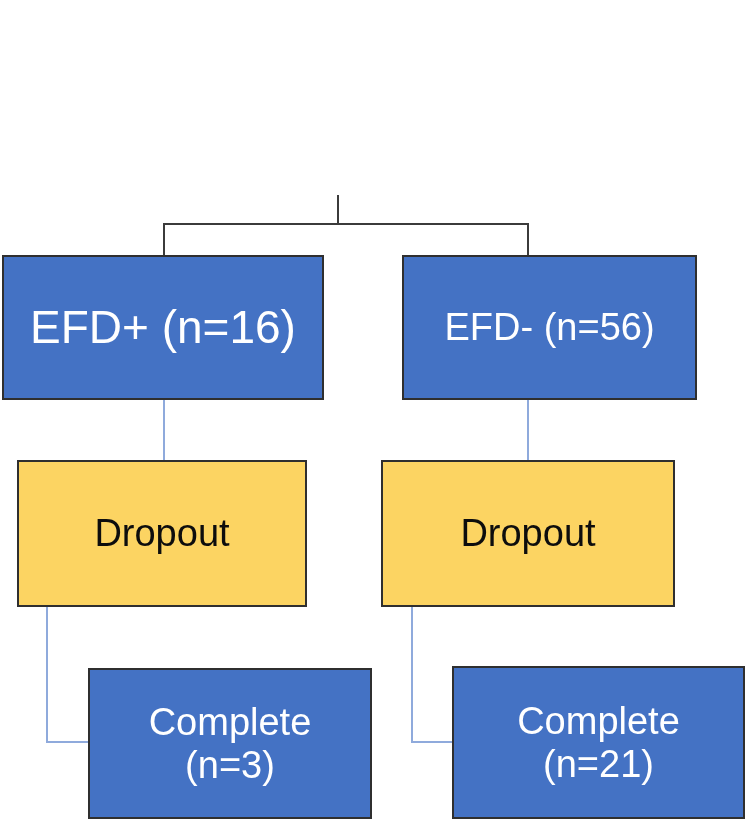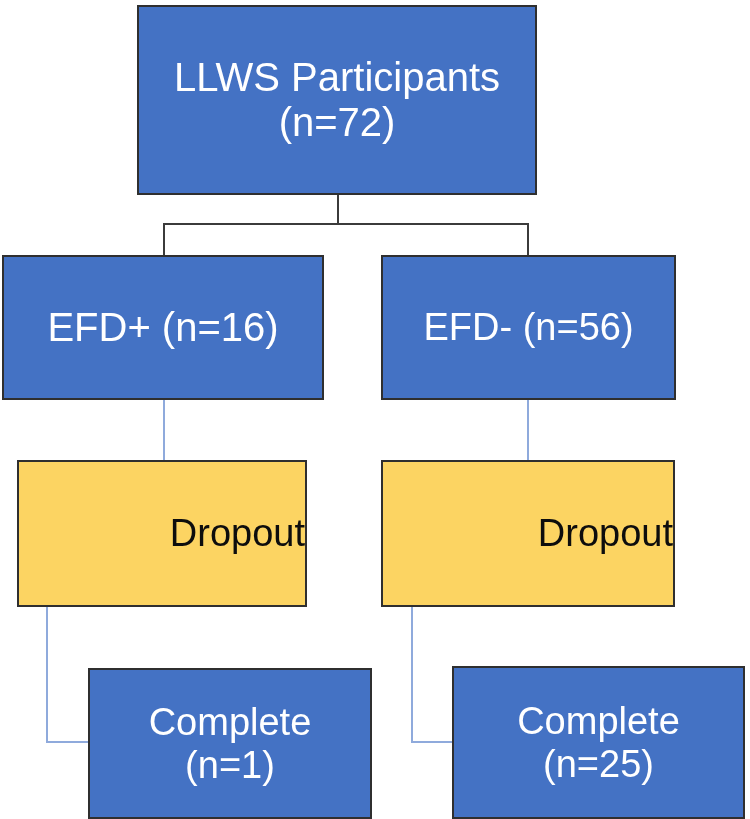--- a/index.html
+++ b/index.html
@@ -34,30 +34,29 @@
   }
   .node-blue {
     background: #4472C4;
     border: 2px solid #2F2F2F;
     color: #FFFFFF;
   }
   .node-yellow {
     background: #FCD462;
     border: 2px solid #2F2F2F;
     color: #0D0D0D;
-    align-items: flex-end;
   }
   .node-line {
     display: block;
   }
 
   
   #node-root     { left: 137px; top: 5px;   width: 400px; height: 190px; font-size: 40px; }
-  #node-efd-pos  { left: 2px;   top: 255px; width: 322px; height: 145px; font-size: 40px; }
-  #node-efd-neg  { left: 381px; top: 255px; width: 295px; height: 145px; font-size: 38px; }
+  #node-efd-pos  { left: 2px;   top: 255px; width: 322px; height: 145px; font-size: 46px; }
+  #node-efd-neg  { left: 402px; top: 255px; width: 295px; height: 145px; font-size: 38px; }
   #node-dropout-pos { left: 17px;  top: 460px; width: 290px; height: 147px; font-size: 38px; }
   #node-dropout-neg { left: 381px; top: 460px; width: 294px; height: 147px; font-size: 38px; }
   #node-complete-pos { left: 88px;  top: 668px; width: 284px; height: 151px; font-size: 38px; }
   #node-complete-neg { left: 452px; top: 666px; width: 293px; height: 153px; font-size: 38px; }
 
   
   .conn {
     position: absolute;
   }
   
@@ -98,44 +97,40 @@
 
   <div class="conn conn-blue" id="conn-efdpos-drop"></div>
   <div class="conn conn-blue" id="conn-efdneg-drop"></div>
 
   <div class="conn conn-blue" id="conn-droppos-v"></div>
   <div class="conn conn-blue" id="conn-droppos-h"></div>
 
   <div class="conn conn-blue" id="conn-dropneg-v"></div>
   <div class="conn conn-blue" id="conn-dropneg-h"></div>
 
-  <div class="node node-blue" id="node-root">
-    <span class="node-line">LLWS Participants</span>
-    <span class="node-line">(n=72)</span>
-  </div>
 
   <div class="node node-blue" id="node-efd-pos">
     <span class="node-line">EFD+ (n=16)</span>
   </div>
 
   <div class="node node-blue" id="node-efd-neg">
     <span class="node-line">EFD- (n=56)</span>
   </div>
 
   <div class="node node-yellow" id="node-dropout-pos">
     <span class="node-line">Dropout</span>
   </div>
 
   <div class="node node-yellow" id="node-dropout-neg">
     <span class="node-line">Dropout</span>
   </div>
 
   <div class="node node-blue" id="node-complete-pos">
     <span class="node-line">Complete</span>
-    <span class="node-line">(n=1)</span>
+    <span class="node-line">(n=3)</span>
   </div>
 
   <div class="node node-blue" id="node-complete-neg">
     <span class="node-line">Complete</span>
-    <span class="node-line">(n=25)</span>
+    <span class="node-line">(n=21)</span>
   </div>
 
 </div>
 
 </body></html>

